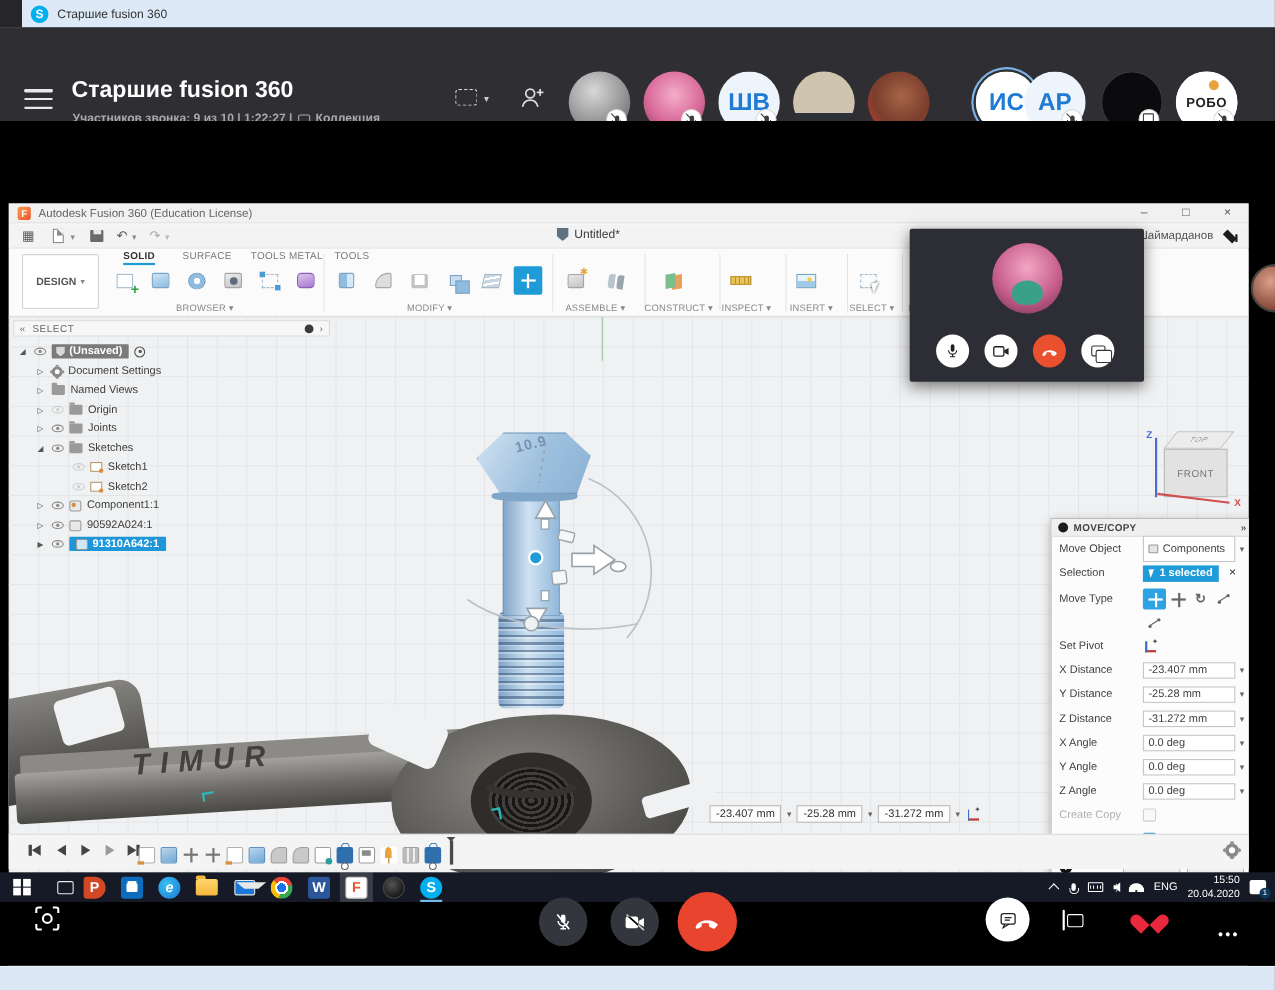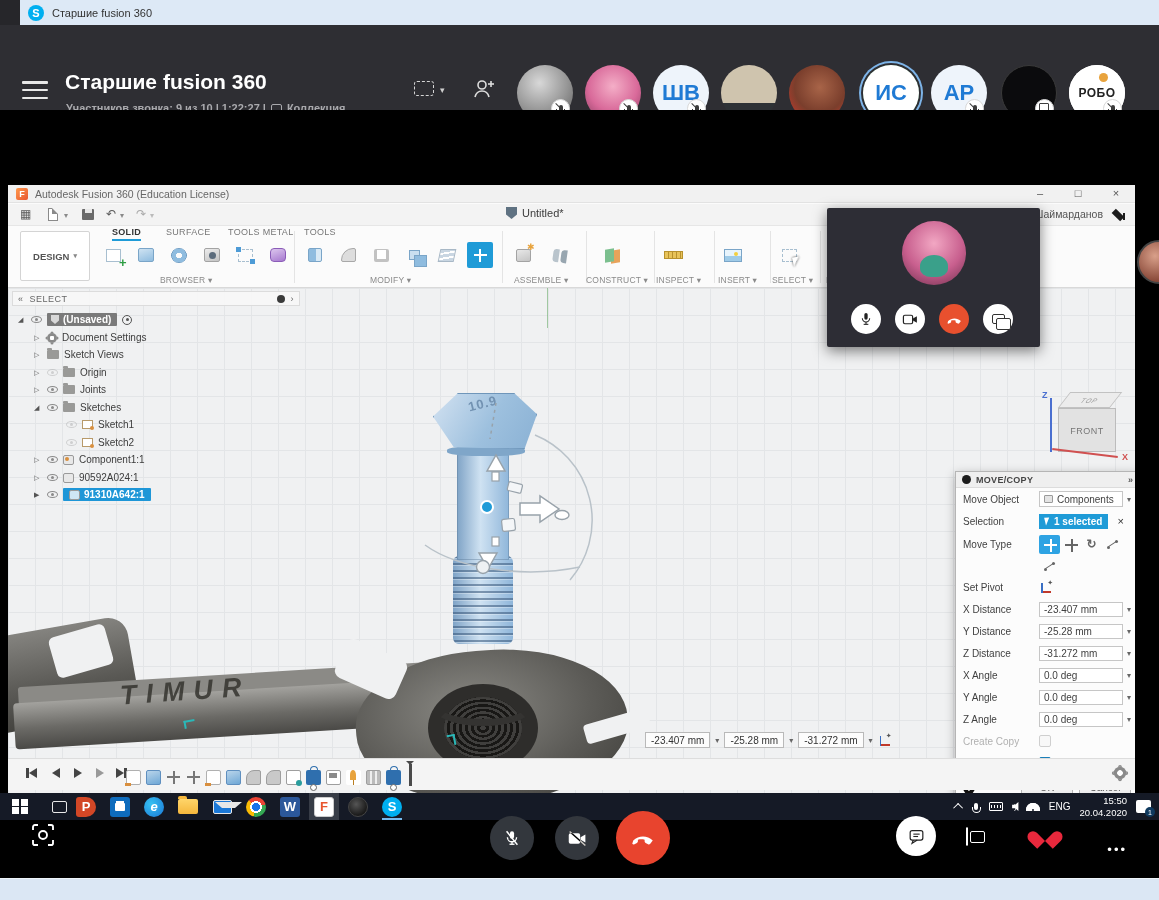--- a/index.html
+++ b/index.html
@@ -30,21 +30,21 @@
   .b-mic::before { content:""; position:absolute; left:-2.5px; right:-2.5px; bottom:-2.5px; height:5px; border:1.1px solid #3c3c3c; border-top:none; border-radius:0 0 5px 5px; }
   .b-mic::after { content:""; position:absolute; left:-3px; top:-2px; width:12px; height:1.4px; background:#3c3c3c; transform:rotate(45deg); transform-origin:left top; }
   .b-share { position:relative; width:8px; height:7px; border:1.2px solid #3c3c3c; border-radius:1px; background:#fff; }
   .b-share::before { content:""; position:absolute; left:-3px; top:-3px; width:8px; height:7px; border:1.2px solid #3c3c3c; border-radius:1px; background:#fff; }
   .av-initials { width:100%; height:100%; display:flex; align-items:center; justify-content:center; font-weight:bold; color:#1f7ad4; background:#eef4fb; font-size:22px; }
   .av-husky { background:radial-gradient(circle at 40% 32%, #d8d8d8, #969696 55%, #5a5a5a); }
   .av-anime { background:radial-gradient(circle at 50% 38%, #f4aec7, #d96a9a 55%, #83395c); }
   .av-room { background:linear-gradient(#cfc4ae 0 68%, #2e3236 68% 86%, #4a5058 86%); }
   .av-dog  { background:radial-gradient(circle at 55% 40%, #a86448, #7a3e2c 55%, #c23b2e 90%); }
   .av-black{ background:#0b0b0d; border:1px solid #3a3a3a; }
-  .av-ring { box-shadow:0 0 0 2px #2e2e33, 0 0 0 4px #7db4e8; background:#14532d; }
+  .av-ring { box-shadow:0 0 0 2px #2e2e33, 0 0 0 4px #7db4e8; background:#14532d;margin-left:24px; }
   .av-robo { background:#fff; }
   .av-robo .av-initials { background:#fff; color:#222; font-size:12px; letter-spacing:.5px; position:relative; }
   .av-robo .av-initials::before { content:""; position:absolute; top:8px; left:30px; width:9px; height:9px; border-radius:50%; background:#e8a33d; }
 
   
   #screen-bg { position:absolute; left:0; top:110px; width:1159px; height:683px; background:#000; }
 
   
   #fusion { position:absolute; left:8px; top:185px; width:1127px; height:605px; background:#fbfbfb; }
   #f-titlebar { position:absolute; left:0; top:0; width:1127px; height:18px; background:#f1f1f1; border-bottom:1px solid #e2e2e2; display:flex; align-items:center; }
@@ -171,21 +171,21 @@
   
   #move-panel { position:absolute; left:947px; top:183px; width:184px; background:#fcfcfc; border:1px solid #b5b5b5; box-shadow:0 3px 10px rgba(0,0,0,.28); font-size:10px; color:#3f3f3f; }
   #mp-header { height:16px; background:#efefef; border-bottom:1px solid #dcdcdc; display:flex; align-items:center; gap:5px; padding:0 6px; font-size:9px; font-weight:bold; color:#444; letter-spacing:.3px; }
   .mp-dot { width:9px; height:9px; background:#1c1c1c; border-radius:50%; }
   .mp-ff { margin-left:auto; color:#555; font-size:9px; letter-spacing:-1px; }
   .mp-row { display:flex; align-items:center; padding:0 7px; height:22px; }
   .mp-label { width:76px; flex:none; }
   .mp-label.dim { color:#b0b0b0; }
   .mp-input { width:90px; height:15px; border:1px solid #c6c6c6; background:#fff; display:flex; align-items:center; padding:0 4px; }
   .mp-caret { font-size:8px; color:#666; margin-left:4px; }
-  .mp-select { width:100px; height:16px; border:1px solid #c6c6c6; background:#fff; display:flex; align-items:center; gap:4px; padding:0 4px; }
+  .mp-select { width:100px; height:24px; border:1px solid #c6c6c6; background:#fff; display:flex; align-items:center; gap:4px; padding:0 4px; }
   .mini-cube { width:9px; height:8px; background:#e4e4e4; border:1px solid #9a9a9a; border-radius:1px; flex:none; }
   .sel-chip { height:15px; background:#1f9bd7; color:#fff; display:flex; align-items:center; gap:4px; padding:0 6px; font-weight:bold; }
   .sel-cursor { width:0; height:0; border-left:5px solid #fff; border-bottom:7px solid transparent; border-top:1px solid transparent; transform:rotate(-14deg); }
   .sel-x { margin-left:9px; color:#333; font-size:11px; cursor:pointer; }
   .mt-btn { width:21px; height:19px; display:flex; align-items:center; justify-content:center; cursor:pointer; border-radius:2px; color:#666; }
   .mt-btn.active { background:#2ea3e3; color:#fff; }
   .mt-btn .cross { width:11px; height:11px; }
   .rot-g { font-size:12px; font-weight:bold; }
   .p2p { width:13px; height:11px; position:relative; }
   .p2p::before { content:""; position:absolute; left:1px; bottom:1px; width:3px; height:3px; border-radius:50%; background:#666; box-shadow:8px -6px 0 #666; }
@@ -561,21 +561,21 @@
         <span class="radio-dot"></span>
       </div>
       <div class="br-row" style="left:26px;top:42px">
         <span class="exp">▷</span>
         <span class="gearic"></span>
         <span>Document Settings</span>
       </div>
       <div class="br-row" style="left:26px;top:59px">
         <span class="exp">▷</span>
         <span class="fold"></span>
-        <span>Sketch Views</span>
+        <span>Named Views</span>
       </div>
       <div class="br-row" style="left:26px;top:77px">
         <span class="exp">▷</span>
         <span class="eye dim"></span>
         <span class="fold"></span>
         <span>Origin</span>
       </div>
       <div class="br-row" style="left:26px;top:94px">
         <span class="exp">▷</span>
         <span class="eye"></span>

